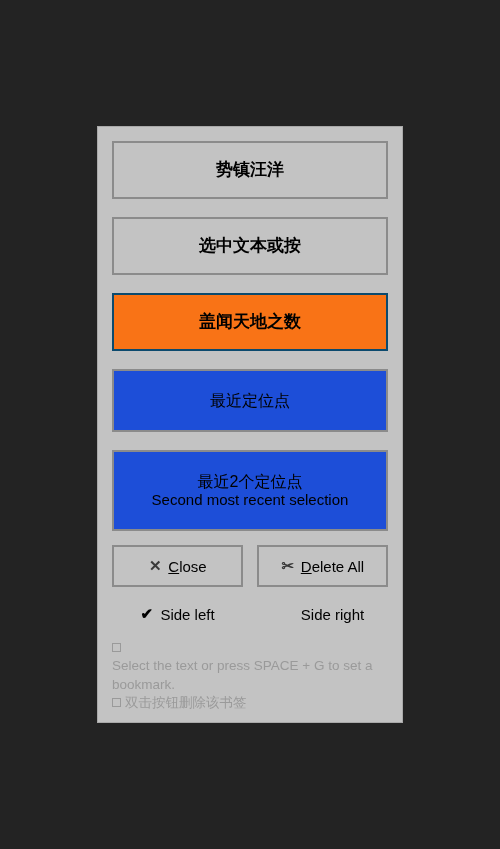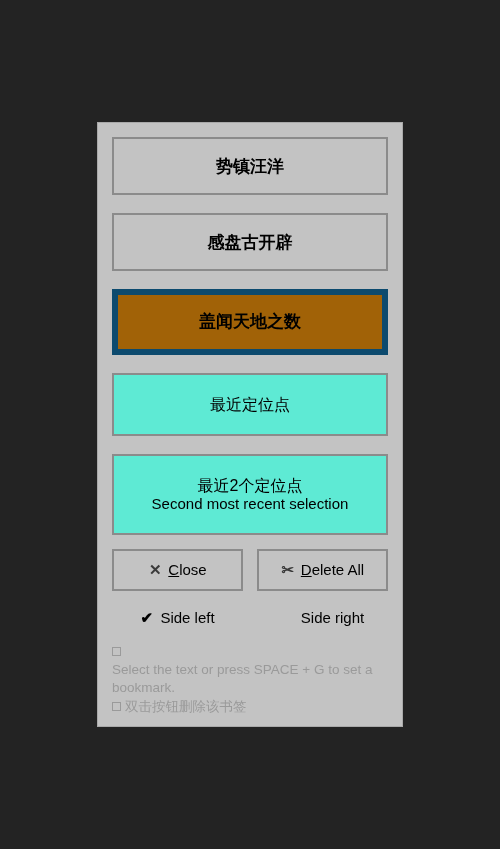--- a/index.html
+++ b/index.html
@@ -25,33 +25,33 @@
     background: #c3c3c3;
     display: flex;
     align-items: center;
     justify-content: center;
     text-align: center;
     padding: 16px 8px;
     cursor: pointer;
     min-height: 58px;
   }
   .bookmark-item.selected {
-    background: #a16207;
-    border: 6px solid #0c4a6e;
+    background: #f97316;
+    border: 2px solid #0c4a6e;
     font-family: Liberation Serif, serif;
   }
   .bookmark-label {
     font-weight: bold;
     font-size: 17px;
     line-height: 1.25;
     color: #000;
   }
   .recent-item {
     border: 2px solid #8b8b8b;
-    background: #5eead4;
+    background: #1d4ed8;
     display: flex;
     flex-direction: column;
     align-items: center;
     justify-content: center;
     text-align: center;
     padding: 20px 6px;
     cursor: pointer;
     min-height: 58px;
   }
   .recent-title {
@@ -136,21 +136,21 @@
 </head>
 <body>
 
 <div class="panel">
 
   <div class="bookmark-item">
     <span class="bookmark-label">势镇汪洋</span>
   </div>
 
   <div class="bookmark-item">
-    <span class="bookmark-label">感盘古开辟</span>
+    <span class="bookmark-label">选中文本或按</span>
   </div>
 
   <div class="bookmark-item selected">
     <span class="bookmark-label">盖闻天地之数</span>
   </div>
 
 
   <div class="recent-item">
     <span class="recent-title">最近定位点</span>
   </div>

